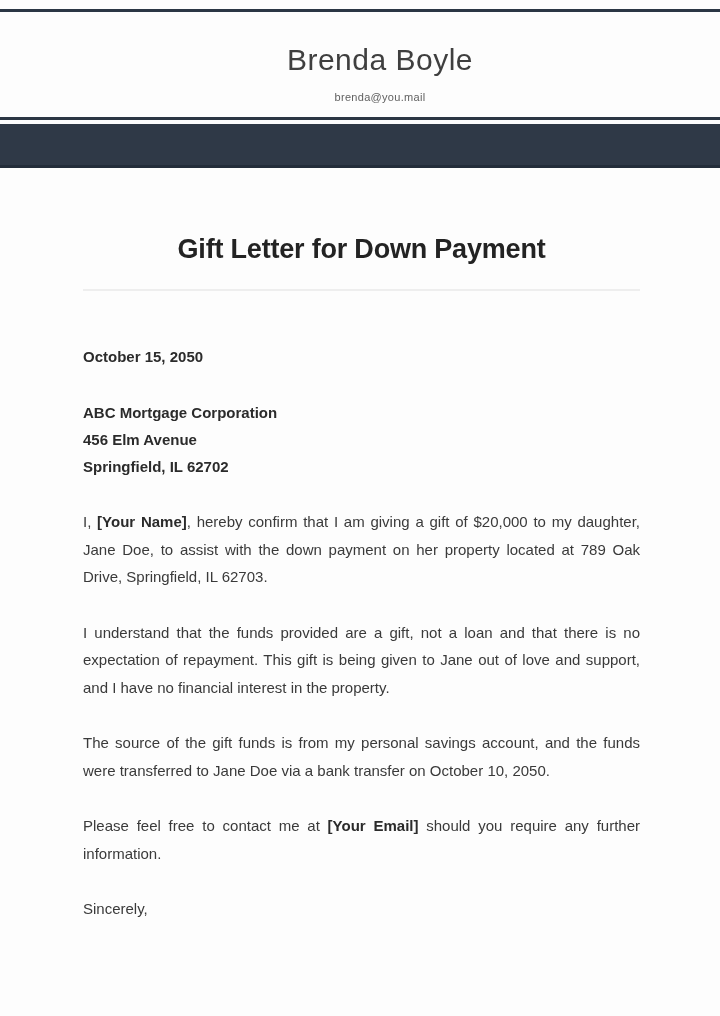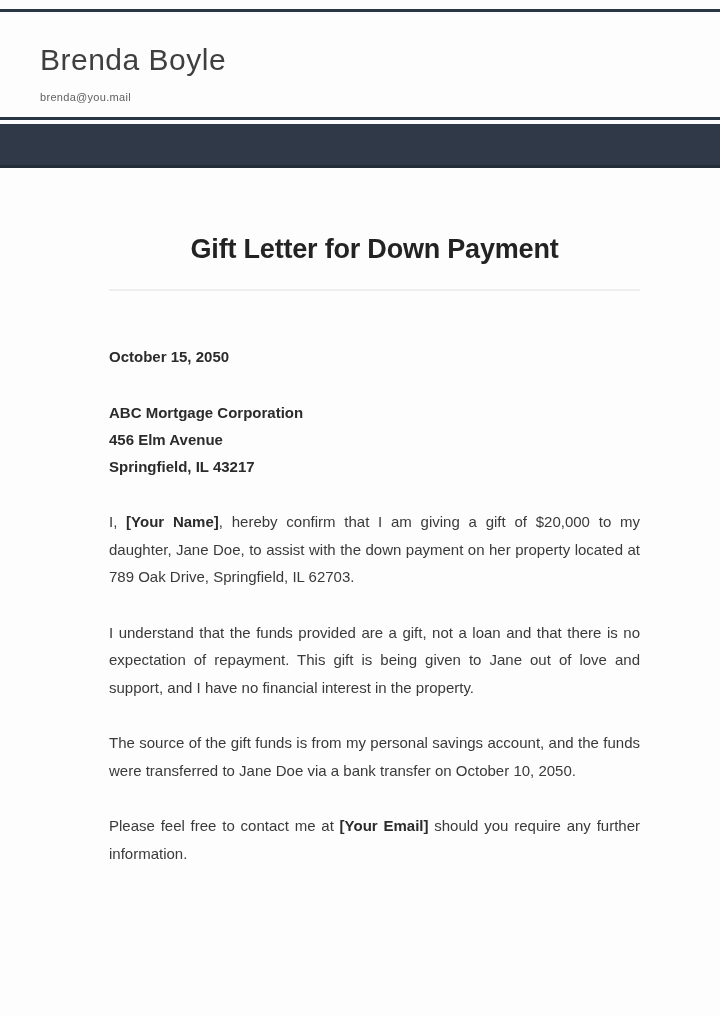--- a/index.html
+++ b/index.html
@@ -16,35 +16,35 @@
   *{box-sizing:border-box;}
   html,body{margin:0;padding:0;}
   body{
     width:720px;height:1016px;overflow:hidden;
     background:var(--paper);
     font-family:"Liberation Sans", sans-serif;
     color:var(--ink);
     -webkit-font-smoothing:antialiased;
   }
   .top-rule{margin-top:9px;height:3px;background:var(--rule);}
-  .letterhead{text-align:left;padding-top:31px;padding-left:40px;}
+  .letterhead{text-align:center;padding-top:31px;padding-left:40px;}
   .sender-name{
     font-size:30px;line-height:34px;font-weight:400;
     color:#3f3f3f;letter-spacing:0.5px;
   }
   .sender-email{
     margin-top:14px;font-size:11px;line-height:13px;
     color:var(--muted);letter-spacing:0.3px;
   }
   .letterhead-rule{margin-top:13px;height:3px;background:var(--rule);}
   .header-band{
     margin-top:4px;height:44px;background:var(--band);
     border-bottom:3px solid var(--band-edge);
   }
-  .letter{padding:64px 80px 0 109px;}
+  .letter{padding:64px 80px 0 83px;}
   .letter-title{
     margin:0;text-align:center;
     font-size:27px;line-height:34px;font-weight:700;
     color:var(--title-ink);letter-spacing:-0.2px;
   }
   .title-divider{height:2px;background:var(--divider);margin-top:23px;}
   .letter-date{
     margin-top:52px;font-size:15px;line-height:27px;
     font-weight:700;color:var(--ink-strong);
   }
@@ -73,25 +73,26 @@
 
 <main class="letter">
   <h1 class="letter-title">Gift Letter for Down Payment</h1>
   <div class="title-divider"></div>
 
   <div class="letter-date">October 15, 2050</div>
 
   <div class="recipient">
     <div>ABC Mortgage Corporation</div>
     <div>456 Elm Avenue</div>
-    <div>Springfield, IL 43217</div>
+    <div>Springfield, IL 62702</div>
   </div>
 
 
   <p class="body-par first"><span>I, </span><strong>[Your Name]</strong><span>, hereby confirm that I am giving a gift of $20,000 to my daughter, Jane Doe, to assist with the down payment on her property located at 789 Oak Drive, Springfield, IL 62703.</span></p>
 
   <p class="body-par">I understand that the funds provided are a gift, not a loan and that there is no expectation of repayment. This gift is being given to Jane out of love and support, and I have no financial interest in the property.</p>
 
   <p class="body-par">The source of the gift funds is from my personal savings account, and the funds were transferred to Jane Doe via a bank transfer on October 10, 2050.</p>
 
   <p class="body-par"><span>Please feel free to contact me at </span><strong>[Your Email]</strong><span> should you require any further information.</span></p>
 
+  <p class="closing">Sincerely,</p>
 </main>
 
 </body></html>

